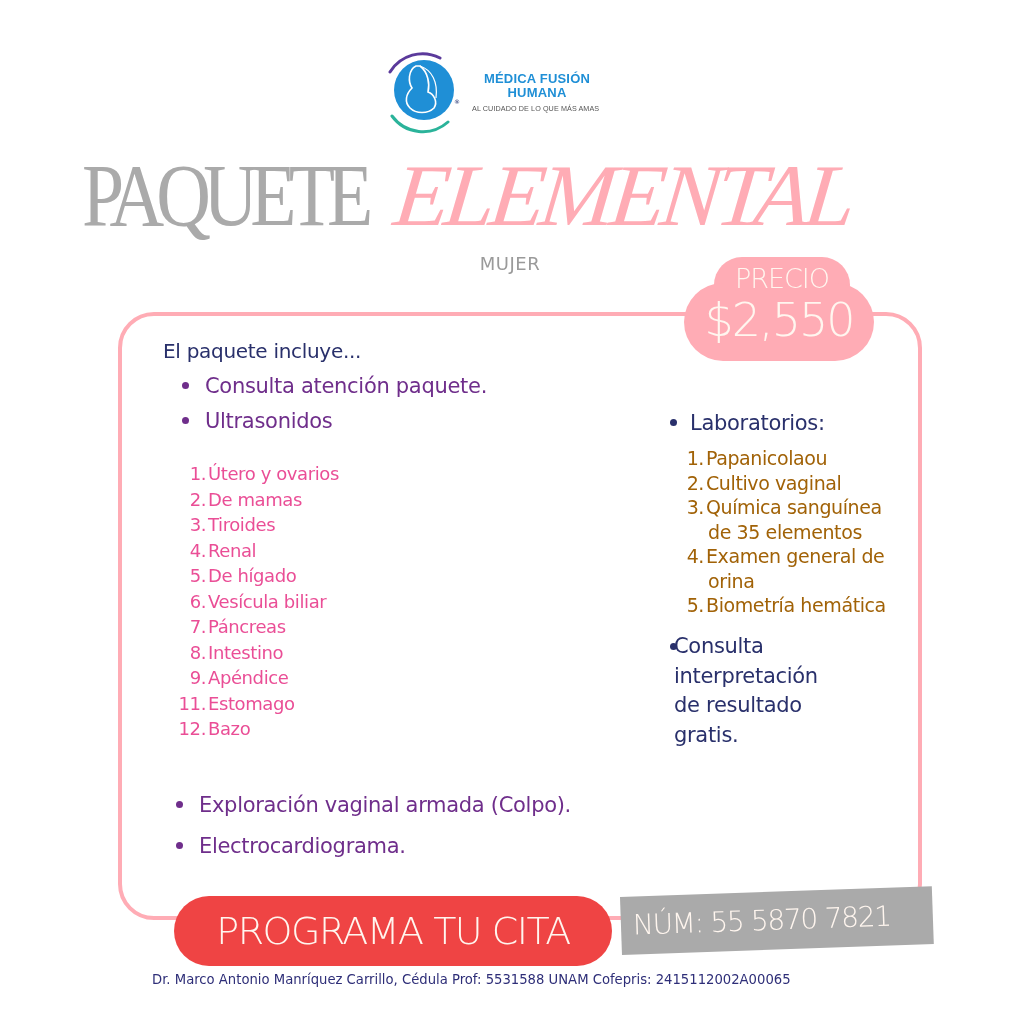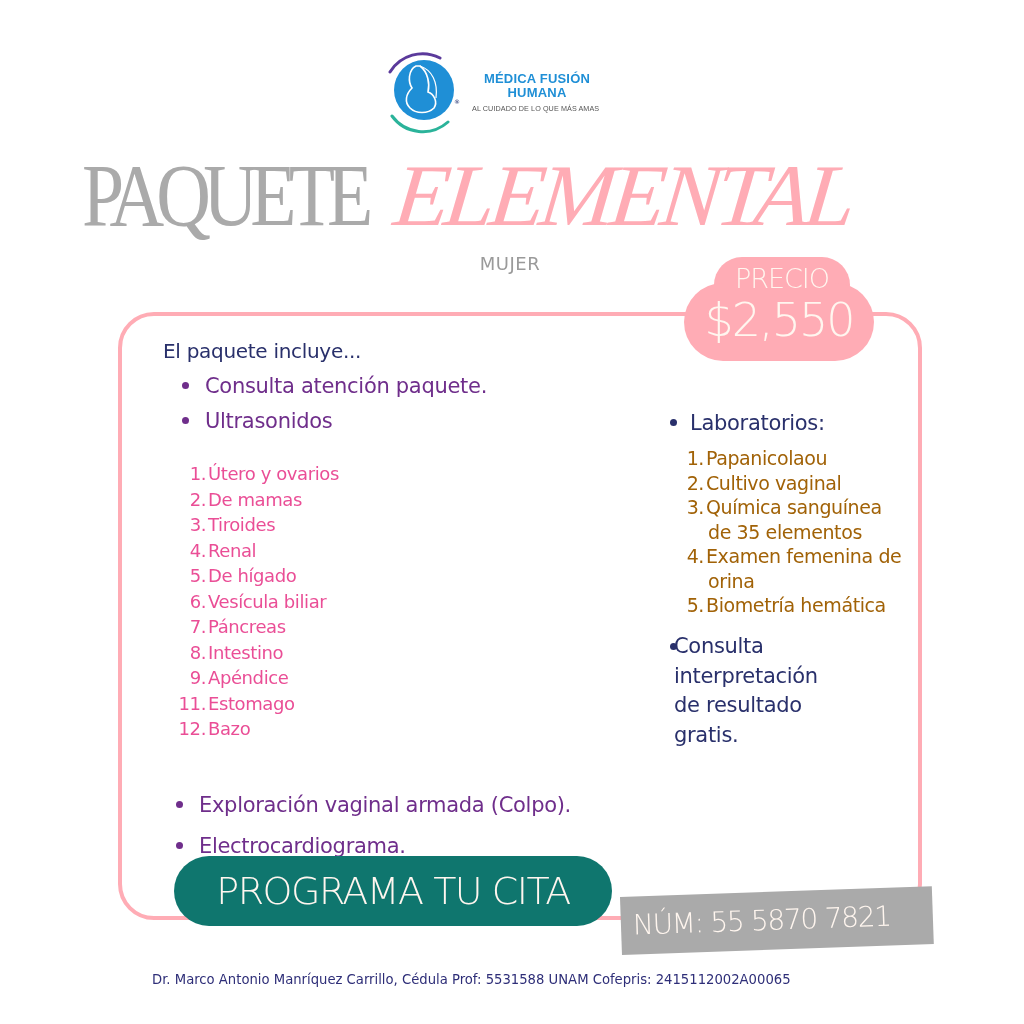--- a/index.html
+++ b/index.html
@@ -50,21 +50,21 @@
   .olist2 { position: absolute; font-size: 19px; color: #a16207; letter-spacing: -0.4px; }
   .olist2 .li { line-height: 24.5px; white-space: nowrap; }
   .olist2 .num { display: inline-block; width: 42px; text-align: right; padding-right: 2px; }
   .olist2 .cont { padding-left: 44px; }
 
   .consulta { position: absolute; left: 670px; top: 632px; font-size: 21px; color: #29306b; line-height: 29.5px; letter-spacing: -0.3px; }
   .consulta .dot { position: absolute; left: 0; top: 11px; width: 7px; height: 7px; border-radius: 50%; background: #29306b; }
   .consulta .txt { margin-left: 4px; width: 180px; }
 
   
-  .cta { position: absolute; left: 174px; top: 856px; width: 438px; height: 70px; background: #0f766e; border-radius: 35px;
+  .cta { position: absolute; left: 174px; top: 896px; width: 438px; height: 70px; background: #ef4444; border-radius: 35px;
     color: #fff6ef; font-size: 38px; font-weight: 200; letter-spacing: -1.5px; text-align: center; line-height: 70px;
     font-family: "DejaVu Sans", sans-serif; }
   .phone { position: absolute; left: 622px; top: 897px; width: 312px; height: 58px; background: #aaaaaa;
     transform: rotate(-2deg); transform-origin: left bottom; color: #fff6ef; font-size: 28px; letter-spacing: -1.3px;
     line-height: 58px; padding-left: 12px; white-space: nowrap; font-family: "DejaVu Sans", sans-serif; font-weight: 200; }
   .footer { position: absolute; left: 104px; top: 972px; font-size: 13.2px; color: #2e2e78; white-space: nowrap; letter-spacing: 0px;
     font-family: "DejaVu Sans", sans-serif; margin-left: 48px; }
 </style>
 </head>
 <body>
@@ -132,21 +132,21 @@
 
 <div class="bul navy" style="left:670px; top:411px;">
   <span class="dot" style="margin-right:13px;"></span><span>Laboratorios:</span>
 </div>
 
 <div class="olist2" style="left:664px; top:446px;">
   <div class="li"><span class="num">1.</span><span>Papanicolaou</span></div>
   <div class="li"><span class="num">2.</span><span>Cultivo vaginal</span></div>
   <div class="li"><span class="num">3.</span><span>Química sanguínea</span></div>
   <div class="li cont">de 35 elementos</div>
-  <div class="li"><span class="num">4.</span><span>Examen femenina de</span></div>
+  <div class="li"><span class="num">4.</span><span>Examen general de</span></div>
   <div class="li cont">orina</div>
   <div class="li"><span class="num">5.</span><span>Biometría hemática</span></div>
 </div>
 
 <div class="consulta">
   <span class="dot"></span>
   <div class="txt">
     <div>Consulta</div>
     <div>interpretación</div>
     <div>de resultado</div>

